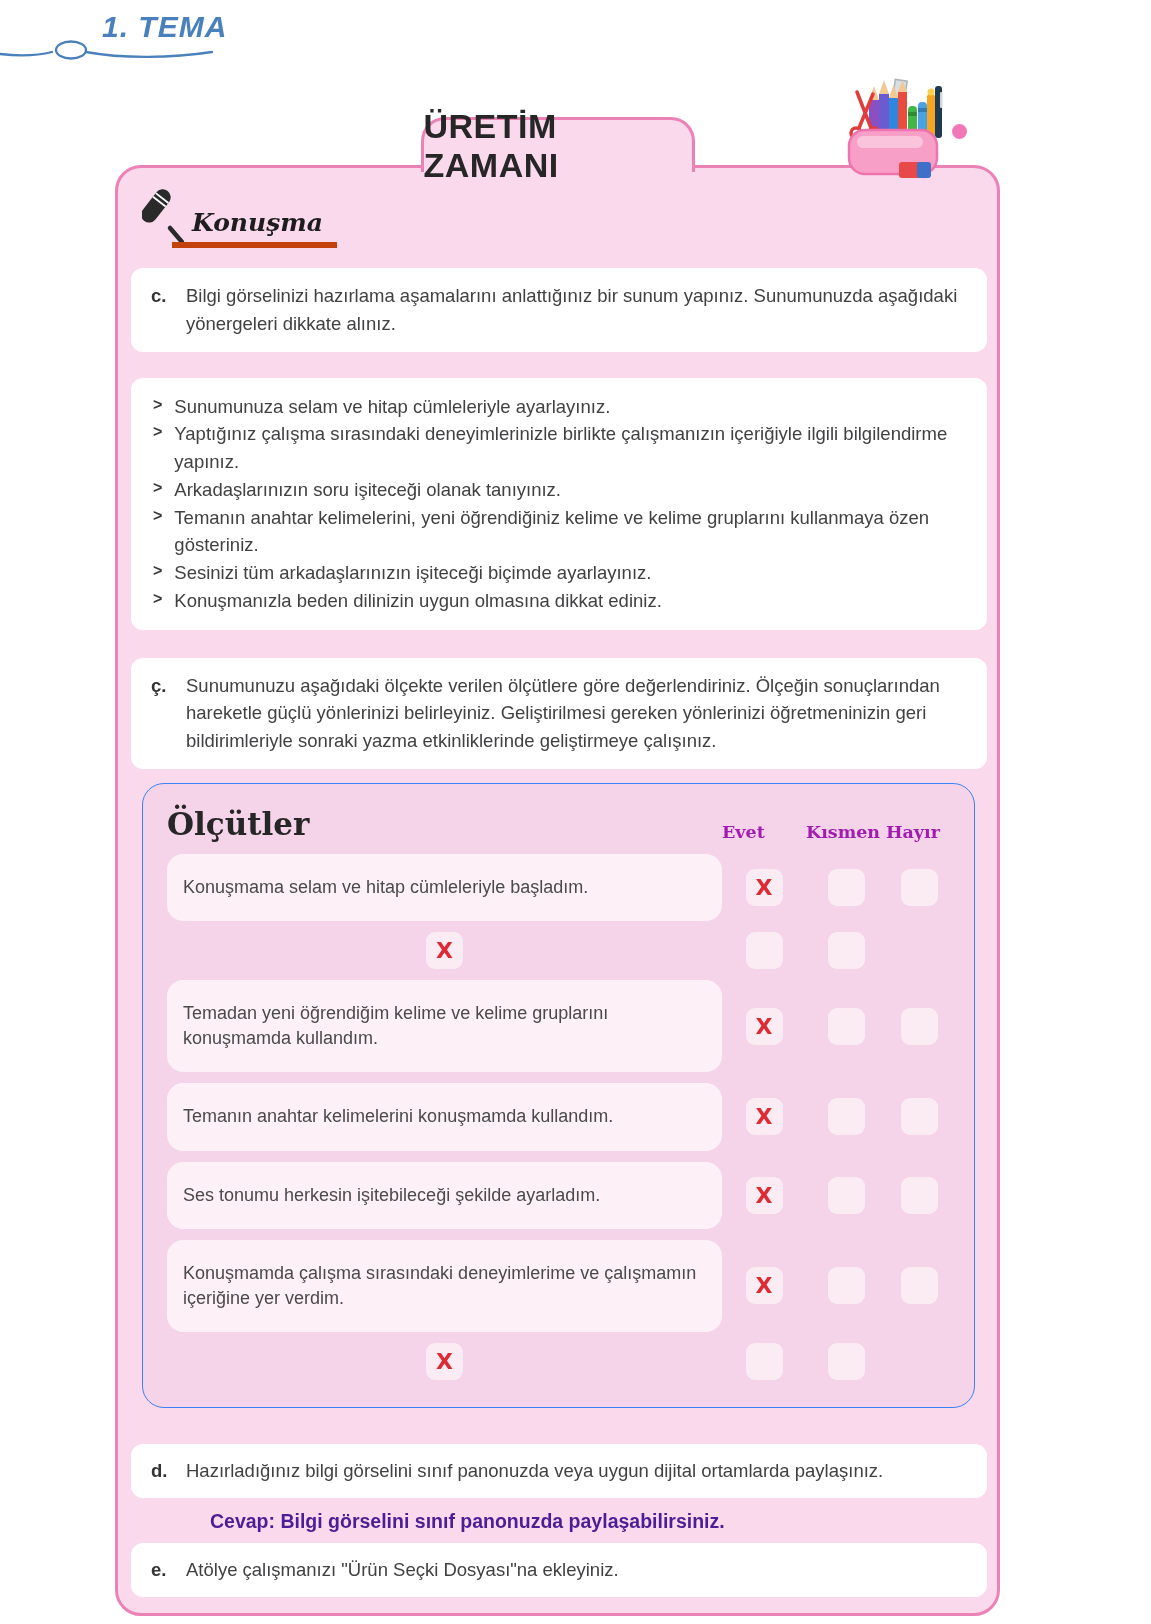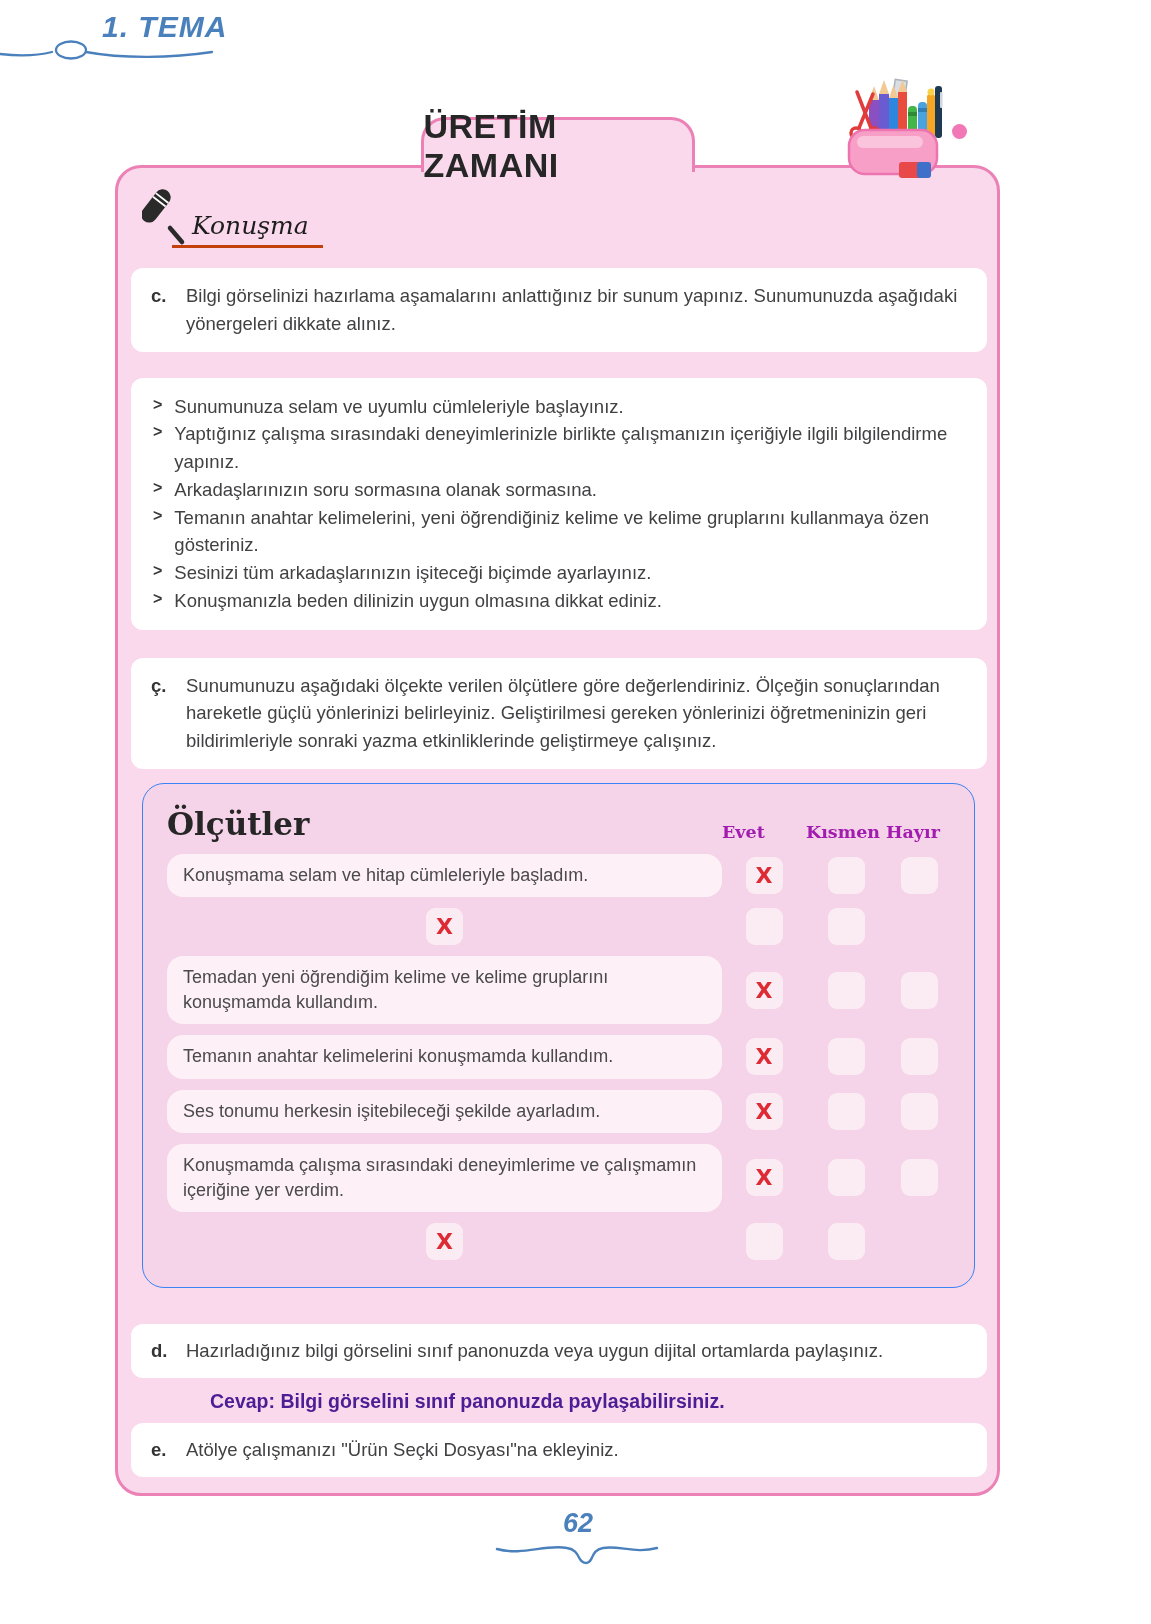--- a/index.html
+++ b/index.html
@@ -33,23 +33,23 @@
   }
   .pencilcase { position:absolute; top:-90px; right:48px; z-index:3; }
   .pink-dot {
     position:absolute; top:-44px; right:30px; width:15px; height:15px;
     border-radius:50%; background:#f277b7; z-index:3;
   }
 
   
   .konusma { display:flex; align-items:flex-end; margin:16px 0 0 24px; height:64px; }
   .konusma-title {
-    font-family:"DejaVu Serif", serif; font-style:italic; font-weight:400;
+    font-family:"DejaVu Serif", serif; font-style:italic; font-weight:700;
     font-size:25px; color:#1d1d1d;
-    border-bottom:3px solid #c2410c; padding:0 14px 5px 20px; margin-left:-16px;margin-top:17px;
+    border-bottom:6px solid #c2410c; padding:0 14px 5px 20px; margin-left:-16px;margin-top:17px;
   }
 
   
   .wbox {
     background:#ffffff; border-radius:12px; margin:0 10px 0 13px;
     padding:14px 20px; font-size:18.5px; line-height:1.5; color:#414042;
   }
   .item { display:flex; gap:13px; }
   .marker { font-weight:700; color:#333333; min-width:22px; }
   .box-c { margin-top:20px; }
@@ -65,21 +65,21 @@
     margin:14px 22px 16px 24px; background:#f5d3e8;
     border:1px solid #3b82f6; border-radius:22px;
     padding:14px 22px 16px 24px;
   }
   .rubric-grid { display:grid; grid-template-columns:1fr 84px 80px 66px; align-items:center; }
   .rubric-header { margin:8px 0 12px; align-items:end; }
   .rubric-title { font-family:"DejaVu Serif", serif; font-weight:700; font-size:31px; color:#262626; }
   .col-label { font-family:"DejaVu Serif", serif; font-weight:700; font-size:17.5px; color:#a21caf; }
   .rubric-row { margin-bottom:11px; }
   .pill {
-    background:#fdf0f7; border-radius:16px; padding:9px 16px;
+    background:#fdf0f7; border-radius:16px; padding:21px 16px;
     font-size:18px; line-height:1.4; color:#4a4a4a;
   }
   .cbox {
     width:37px; height:37px; background:#fbecf4; border-radius:9px;
     margin:0 auto; display:flex; align-items:center; justify-content:center;
   }
   .mark { color:#dd2a33; font-weight:700; font-size:22px; font-family:"DejaVu Sans", sans-serif; }
 
   
   .answer { color:#4c1d95; font-weight:700; font-size:19.5px; margin:12px 20px 10px 92px; }
@@ -159,29 +159,29 @@
   </div>
 
   <div class="wbox box-c item">
     <span class="marker">c.</span>
     <span>Bilgi görselinizi hazırlama aşamalarını anlattığınız bir sunum yapınız. Sunumunuzda aşağıdaki yönergeleri dikkate alınız.</span>
   </div>
 
   <div class="wbox box-guidelines">
     <div class="guideline">
       <span class="chev">&gt;</span>
-      <span>Sunumunuza selam ve uyumlu cümleleriyle başlayınız.</span>
+      <span>Sunumunuza selam ve hitap cümleleriyle ayarlayınız.</span>
     </div>
     <div class="guideline">
       <span class="chev">&gt;</span>
       <span>Yaptığınız çalışma sırasındaki deneyimlerinizle birlikte çalışmanızın içeriğiyle ilgili bilgilendirme yapınız.</span>
     </div>
     <div class="guideline">
       <span class="chev">&gt;</span>
-      <span>Arkadaşlarınızın soru sormasına olanak sormasına.</span>
+      <span>Arkadaşlarınızın soru işiteceği olanak tanıyınız.</span>
     </div>
     <div class="guideline">
       <span class="chev">&gt;</span>
       <span>Temanın anahtar kelimelerini, yeni öğrendiğiniz kelime ve kelime gruplarını kullanmaya özen gösteriniz.</span>
     </div>
     <div class="guideline">
       <span class="chev">&gt;</span>
       <span>Sesinizi tüm arkadaşlarınızın işiteceği biçimde ayarlayınız.</span>
     </div>
     <div class="guideline">

